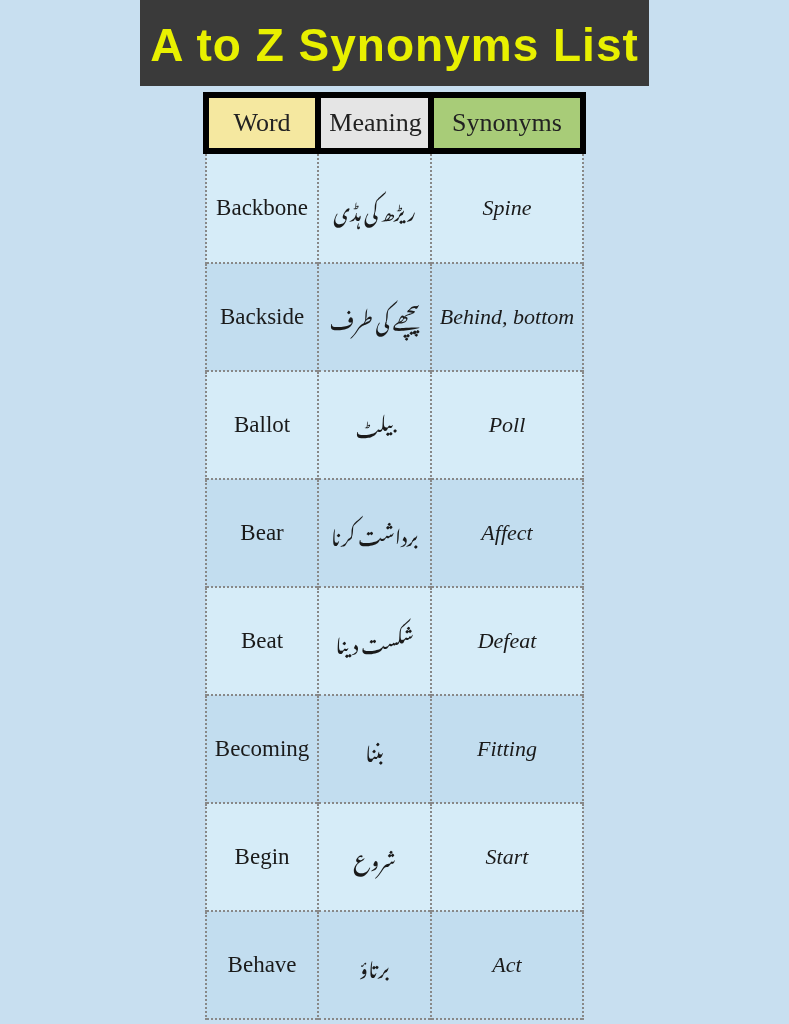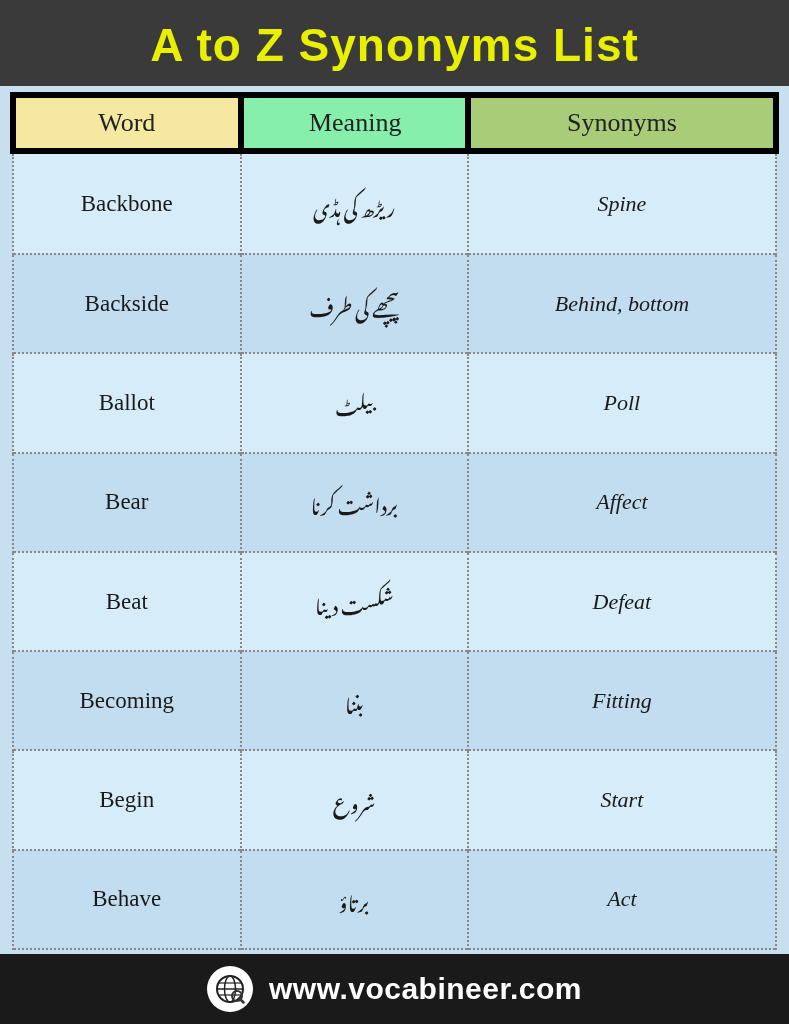--- a/index.html
+++ b/index.html
@@ -53,21 +53,21 @@
       font-size: 26px;
       font-weight: normal;
       font-family: Liberation Serif, serif;
       border: 6px solid #000000;
     }
     .header-row th.col-word {
       background: #f5e8a0;
       color: #222;
     }
     .header-row th.col-meaning {
-      background: #86efac;
+      background: #e5e5e5;
       color: #222;
       padding-left: 8px;
     }
     .header-row th.col-synonyms {
       background: #a8cc78;
       color: #222;
     }
 
     
     tbody tr {
@@ -132,21 +132,21 @@
       color: #fff;
       font-size: 30px;
       font-family: Arial, sans-serif;
       font-weight: bold;
       letter-spacing: 0.5px;
     }
   </style>
 </head>
 <body>
 
-<div class="page-wrapper" style="position:relative;">
+<div class="page-wrapper" style="position:relative;align-items:center;">
 
   <div class="title-bar">
     <h1>A to Z Synonyms List</h1>
   </div>
 
   <div class="table-wrapper">
     <table>
       <thead>
         <tr class="header-row">
           <th class="col-word">Word</th>
@@ -193,29 +193,14 @@
           </tr>
           <tr>
             <td class="col-word">Behave</td>
             <td class="col-meaning">برتاؤ</td>
             <td class="col-synonyms">Act</td>
           </tr>
         </tbody>
     </table>
   </div>
 
-  <div class="footer-bar">
-    <div class="footer-icon">
-      <svg viewBox="0 0 30 30" fill="none" xmlns="http://www.w3.org/2000/svg">
-        <circle cx="15" cy="15" r="13" stroke="#222" stroke-width="2"></circle>
-        <ellipse cx="15" cy="15" rx="5.5" ry="13" stroke="#222" stroke-width="1.5"></ellipse>
-        <line x1="2" y1="15" x2="28" y2="15" stroke="#222" stroke-width="1.5"></line>
-        <line x1="3.5" y1="9" x2="26.5" y2="9" stroke="#222" stroke-width="1.2"></line>
-        <line x1="3.5" y1="21" x2="26.5" y2="21" stroke="#222" stroke-width="1.2"></line>
-
-        <circle cx="22" cy="22" r="5" stroke="#333" stroke-width="2" fill="none"></circle>
-        <line x1="25.5" y1="25.5" x2="28.5" y2="28.5" stroke="#333" stroke-width="2.5" stroke-linecap="round"></line>
-      </svg>
-    </div>
-    <span class="footer-url">www.vocabineer.com</span>
-  </div>
 
 </div>
 
 </body></html>

